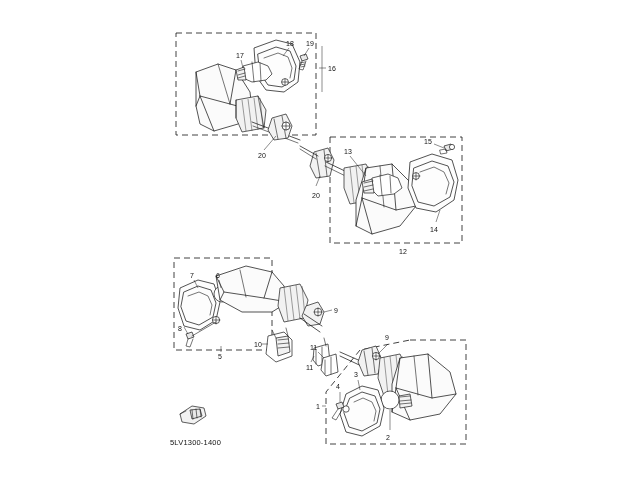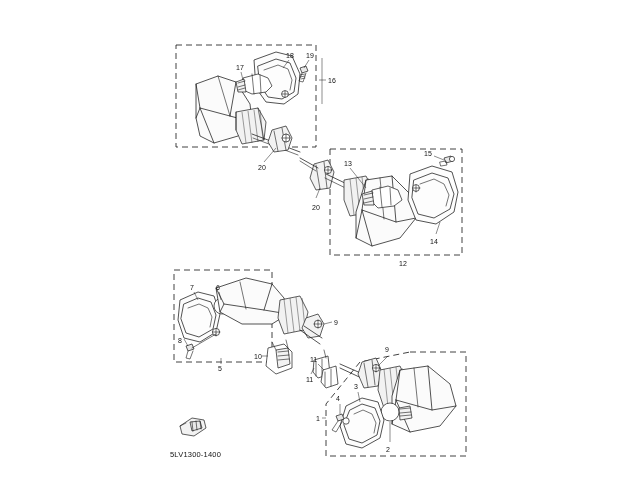--- a/index.html
+++ b/index.html
@@ -4,21 +4,21 @@
 <title>Parts Diagram</title>
 <style>
   html,body{margin:0;padding:0;}
   body{
     width:640px;height:480px;
     background:#ffffff;
     font-family:"Liberation Sans", sans-serif;
     overflow:hidden;
     position:relative;
   }
-  #sheet{position:absolute;left:0;top:12px;width:640px;height:460px;}
+  #sheet{position:absolute;left:0;top:0;width:640px;height:460px;}
   svg.diagram{position:absolute;left:0;top:0;width:640px;height:480px;display:block;}
   .cal{font-family:"Liberation Sans", sans-serif;font-size:7px;fill:#111;}
   .code{font-family:"Liberation Sans", sans-serif;font-size:7.5px;fill:#111;letter-spacing:.2px;}
   .ln{fill:none;stroke:#1a1a1a;stroke-width:.75;stroke-linejoin:round;stroke-linecap:round;}
   .ln2{fill:none;stroke:#1a1a1a;stroke-width:.6;stroke-linejoin:round;stroke-linecap:round;}
   .lead{fill:none;stroke:#1a1a1a;stroke-width:.5;}
   .box{fill:none;stroke:#111;stroke-width:.8;stroke-dasharray:6 4;}
   .bodyfill{fill:#fdfdfd;stroke:#1a1a1a;stroke-width:.75;stroke-linejoin:round;}
   .lensfill{fill:#fbfbfb;stroke:#1a1a1a;stroke-width:.75;stroke-linejoin:round;}
   .dark{fill:#e8e8e8;stroke:#1a1a1a;stroke-width:.7;}

